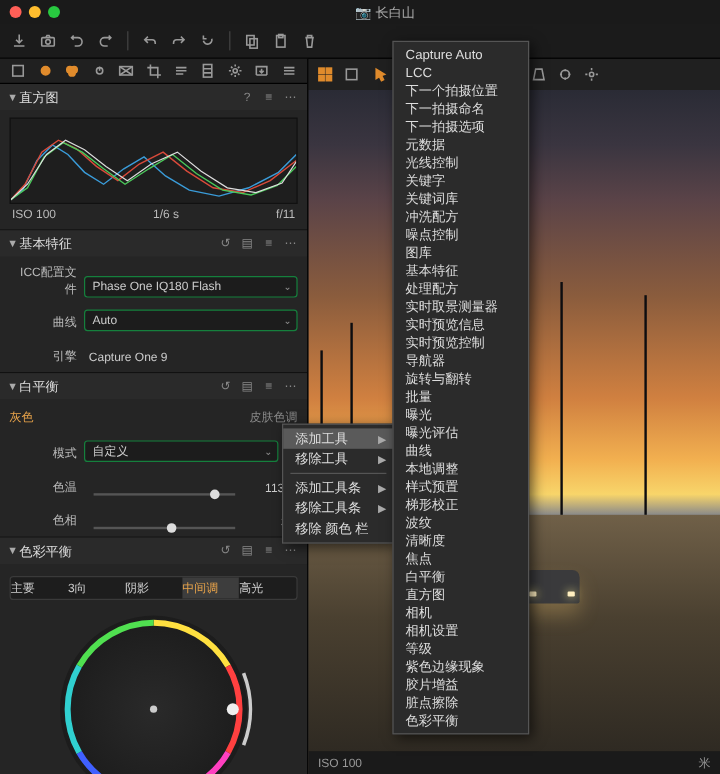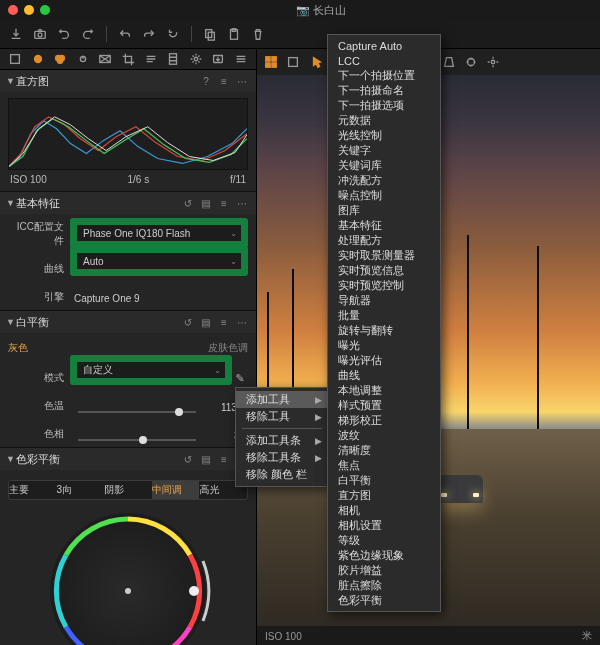--- a/index.html
+++ b/index.html
@@ -22,21 +22,21 @@
 .sechdr{display:flex;align-items:center;height:22px;padding:0 6px;background:#2a2a2a}
 .sechdr .tri{width:10px;color:#aaa;font-size:9px}
 .sechdr .name{flex:1;color:#ddd;font-size:11px}
 .sechdr .ic{width:16px;height:16px;margin-left:2px;display:flex;align-items:center;justify-content:center;color:#888;font-size:10px}
 .secbody{padding:6px 8px;background:#252525}
 .histo{height:70px;background:#1e1e1e;border:1px solid #111;position:relative;overflow:hidden}
 .histo svg{position:absolute;inset:0}
 .histoinfo{display:flex;justify-content:space-between;color:#bbb;font-size:10px;margin-top:4px;padding:0 2px}
 .row{display:flex;align-items:flex-end;height:20px;margin-top:8px}
 .row .lbl{width:56px;text-align:right;color:#bbb;font-size:10px;padding-right:6px}
-.row .sel{flex:1;background:#1c1c1c;border:7px solid #15803d;border-radius:3px;height:16px;display:flex;align-items:center;padding:0 6px;color:#ccc;font-size:10px;position:relative}
+.row .sel{flex:1;background:#1c1c1c;border:1px solid #15803d;border-radius:3px;height:16px;display:flex;align-items:center;padding:0 6px;color:#ccc;font-size:10px;position:relative}
 .row .sel .arr{position:absolute;right:4px;color:#888;font-size:8px}
 .row .read{flex:1;color:#ccc;font-size:10px;padding-left:4px}
 .row .readr{width:44px;text-align:right;color:#ccc;font-size:10px}
 .row .eyedrop{width:16px;text-align:center;color:#aaa}
 .slider{flex:1;height:2px;background:#555;position:relative;margin:0 8px}
 .slider .knob{position:absolute;width:8px;height:8px;border-radius:50%;background:#ddd;top:-3px}
 .subtabs{display:flex;align-items:center;height:18px;margin-bottom:4px}
 .subt{color:#aaa;font-size:10px;margin-right:14px}
 .subt.active{color:#e8a34a}
 .skin{color:#888;font-size:10px}
@@ -49,21 +49,21 @@
 .viewer{flex:1;position:relative;overflow:hidden}
 .vtool{height:26px;background:#202020;display:flex;align-items:center;padding:0 4px;gap:2px;border-bottom:1px solid #000}
 .photo{position:absolute;top:26px;left:0;right:0;bottom:0;background:#151515}
 .sky{position:absolute;inset:0;background:linear-gradient(to bottom,#2a2b35 0%,#3a3540 8%,#5a4348 16%,#8a5c3d 30%,#d08040 45%,#f2b050 54%,#f8d56a 59%,#8a8a8a 62%,#5a5245 66%,#3a362e 100%)}
 .road{position:absolute;left:0;right:0;top:62%;bottom:0;background:linear-gradient(to bottom,#706048 0%,#4a4030 40%,#2a2620 100%)}
 .tree{position:absolute;width:2px;background:#0d0d10}
 .car{position:absolute;width:46px;height:28px;background:#3a3a3c;border-radius:6px 6px 2px 2px;box-shadow:0 10px 16px rgba(255,210,120,0.25)}
 .car .light{position:absolute;width:6px;height:4px;background:#ffefc0;bottom:6px;border-radius:1px;box-shadow:0 0 8px #ffef90}
 .vbottom{position:absolute;left:0;right:0;bottom:0;height:20px;background:#1a1a1a;color:#999;font-size:10px;display:flex;align-items:center;padding:0 8px;gap:16px}
 .ctxmenu,.submenu{position:absolute;background:#2b2b2b;border:1px solid #555;box-shadow:3px 3px 10px rgba(0,0,0,0.6);padding:3px 0;font-size:11px}
-.ctxmenu{left:235px;top:387px;width:92px}
+.ctxmenu{left:235px;top:353px;width:92px}
 .mi{height:17px;display:flex;align-items:center;padding:0 10px;color:#ddd;position:relative}
 .mi .ar{position:absolute;right:6px;font-size:9px;color:#aaa}
 .mi.sel{background:#5a5a5a}
 .msep{height:1px;background:#555;margin:3px 6px}
 .submenu{left:327px;top:34px;width:112px;max-height:605px}
 .submenu .mi{height:15px;font-size:11px}
 </style>
 </head>
 <body>
 
@@ -453,22 +453,22 @@
     <div class="mi">关键词库</div>
     <div class="mi">冲洗配方</div>
     <div class="mi">噪点控制</div>
     <div class="mi">图库</div>
     <div class="mi">基本特征</div>
     <div class="mi">处理配方</div>
     <div class="mi">实时取景测量器</div>
     <div class="mi">实时预览信息</div>
     <div class="mi">实时预览控制</div>
     <div class="mi">导航器</div>
+    <div class="mi">旋转与翻转</div>
     <div class="mi">批量</div>
-    <div class="mi">旋转与翻转</div>
     <div class="mi">曝光</div>
     <div class="mi">曝光评估</div>
     <div class="mi">曲线</div>
     <div class="mi">本地调整</div>
     <div class="mi">样式预置</div>
     <div class="mi">梯形校正</div>
     <div class="mi">波纹</div>
     <div class="mi">清晰度</div>
     <div class="mi">焦点</div>
     <div class="mi">白平衡</div>

